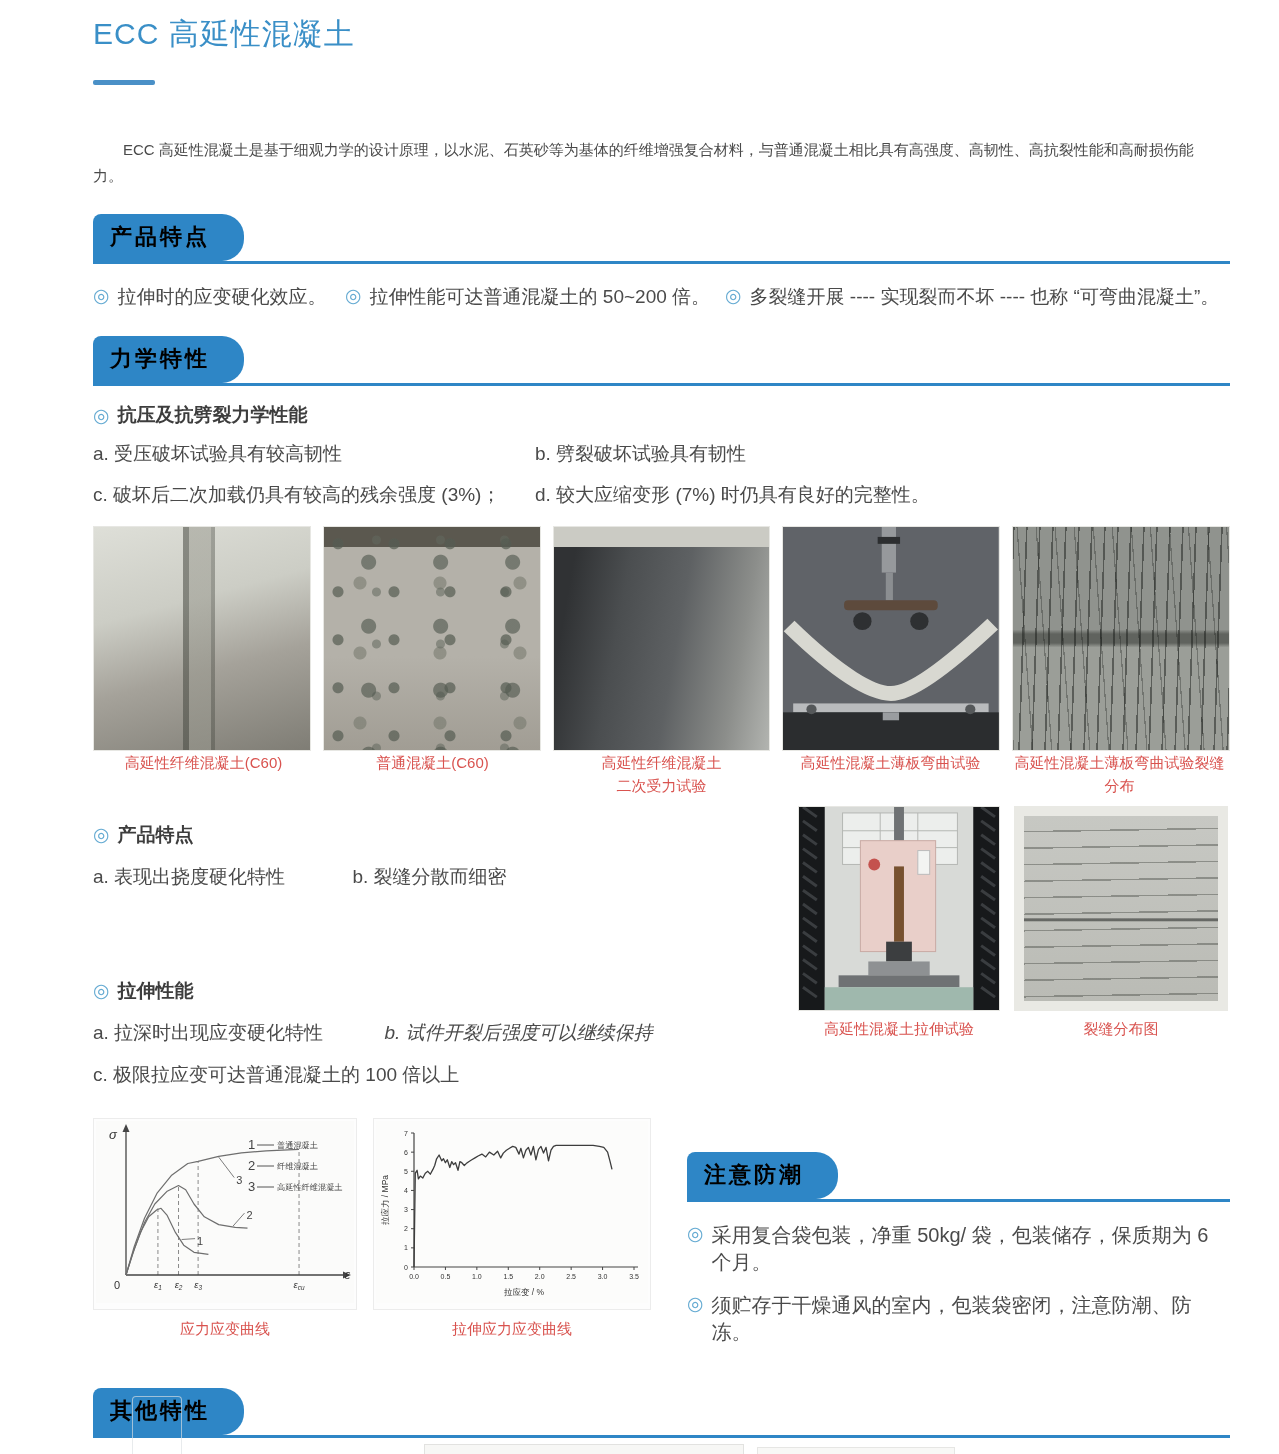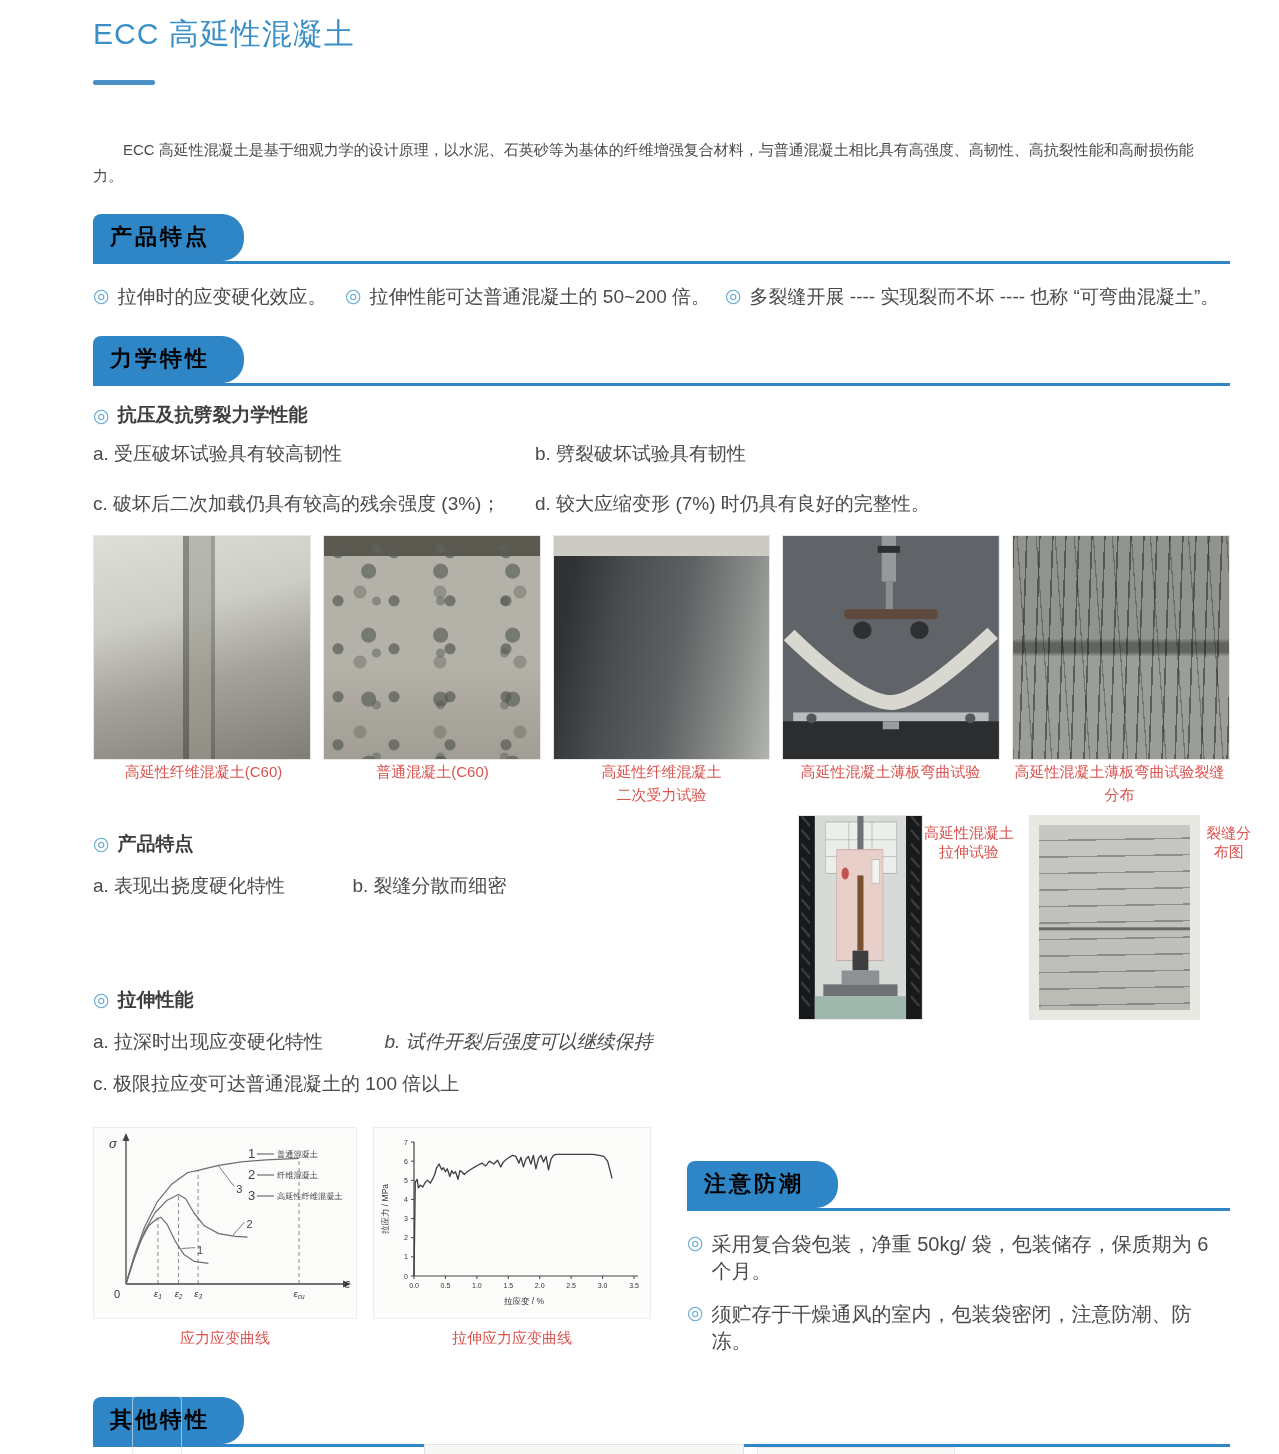--- a/index.html
+++ b/index.html
@@ -29,37 +29,37 @@
   }
   
   .bullet-row{display:flex;margin-top:20px;font-size:19px;}
   .bullet{display:flex;align-items:flex-start;}
   .bullet .dot{color:var(--bullet-blue);margin-right:8px;font-size:19px;}
   .feature-1{width:252px;}
   .feature-2{width:380px;}
   
   .sub-heading{display:flex;align-items:center;margin-top:16px;font-size:19px;font-weight:700;color:#3d3d3d;}
   .sub-heading .dot{color:var(--bullet-blue);font-weight:400;margin-right:8px;}
-  .items-grid{display:grid;grid-template-columns:442px auto;row-gap:24px;margin-top:13px;font-size:19px;}
+  .items-grid{display:grid;grid-template-columns:442px auto;row-gap:15px;margin-top:13px;font-size:19px;}
   
   .photos-row{display:flex;gap:12px;margin-top:18px;}
   .photo{flex:1;height:225px;border:1px solid #e7e7e3;box-sizing:border-box;}
   .captions-row{display:flex;gap:8px;}
   .caption{flex:1;text-align:center;color:var(--caption-red);font-size:15px;line-height:1.55;white-space:pre-line;}
   
   .two-col{display:flex;margin-top:8px;}
   .two-col-left{flex:1;padding-top:0;}
   .inline-items{margin-top:16px;font-size:19px;}
   .inline-items .itm{display:inline-block;}
   .bend-gap{margin-left:62px;}
   .tens-gap{margin-left:56px;font-style:italic;}
   .block-gap{height:72px;}
   .item-c{margin-top:16px;font-size:19px;}
   .two-col-right{width:432px;display:flex;gap:14px;align-items:flex-start;}
-  .rphoto-wrap{display:flex;flex-direction:row;}
+  .rphoto-wrap{display:flex;flex-direction:column;}
   .rphoto{height:205px;border:1px solid #e7e7e3;box-sizing:border-box;}
   .rphoto-1{width:202px;}
   .rphoto-2{width:214px;}
   .rcaption{text-align:center;color:var(--caption-red);font-size:15px;margin-top:9px;}
   
   .charts-pack-row{display:flex;margin-top:30px;}
   .charts{display:flex;gap:16px;}
   .chart-box{border:1px solid #ececec;background:#fdfdfd;padding:2px;}
   .chart-caption{text-align:center;color:var(--caption-red);font-size:15px;margin-top:10px;}
   .packaging{flex:1;margin-left:36px;padding-top:34px;}

